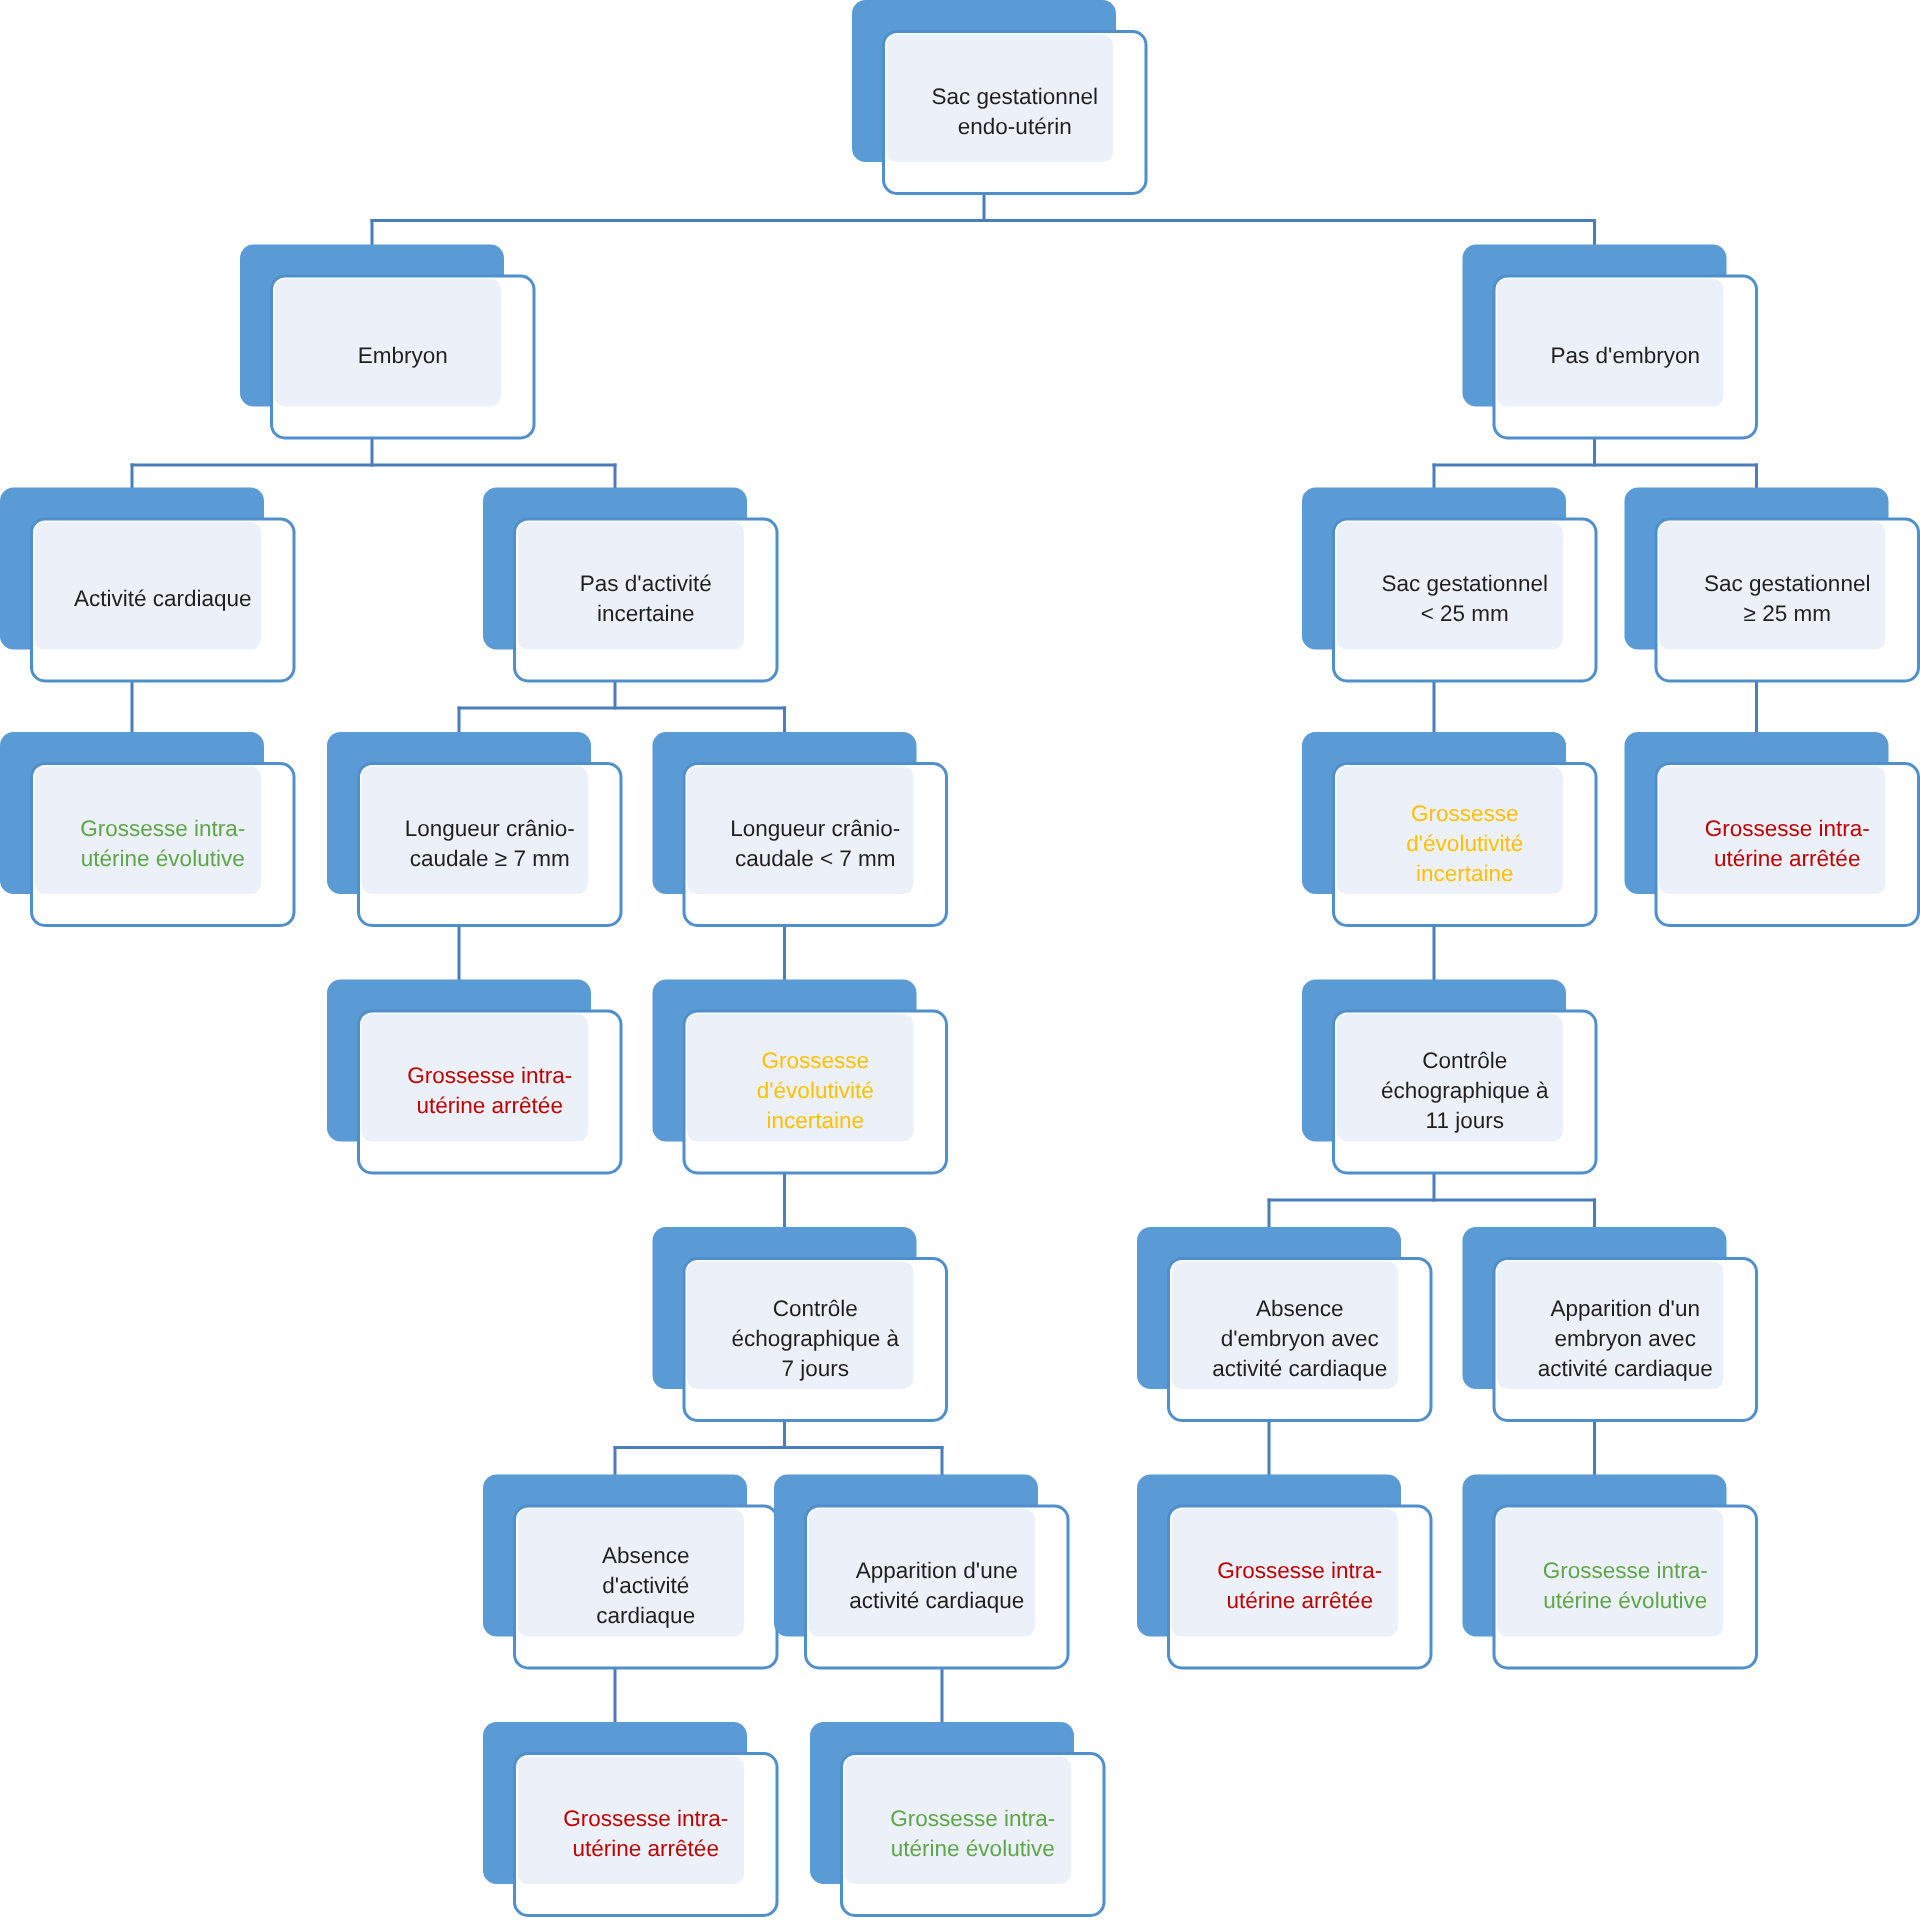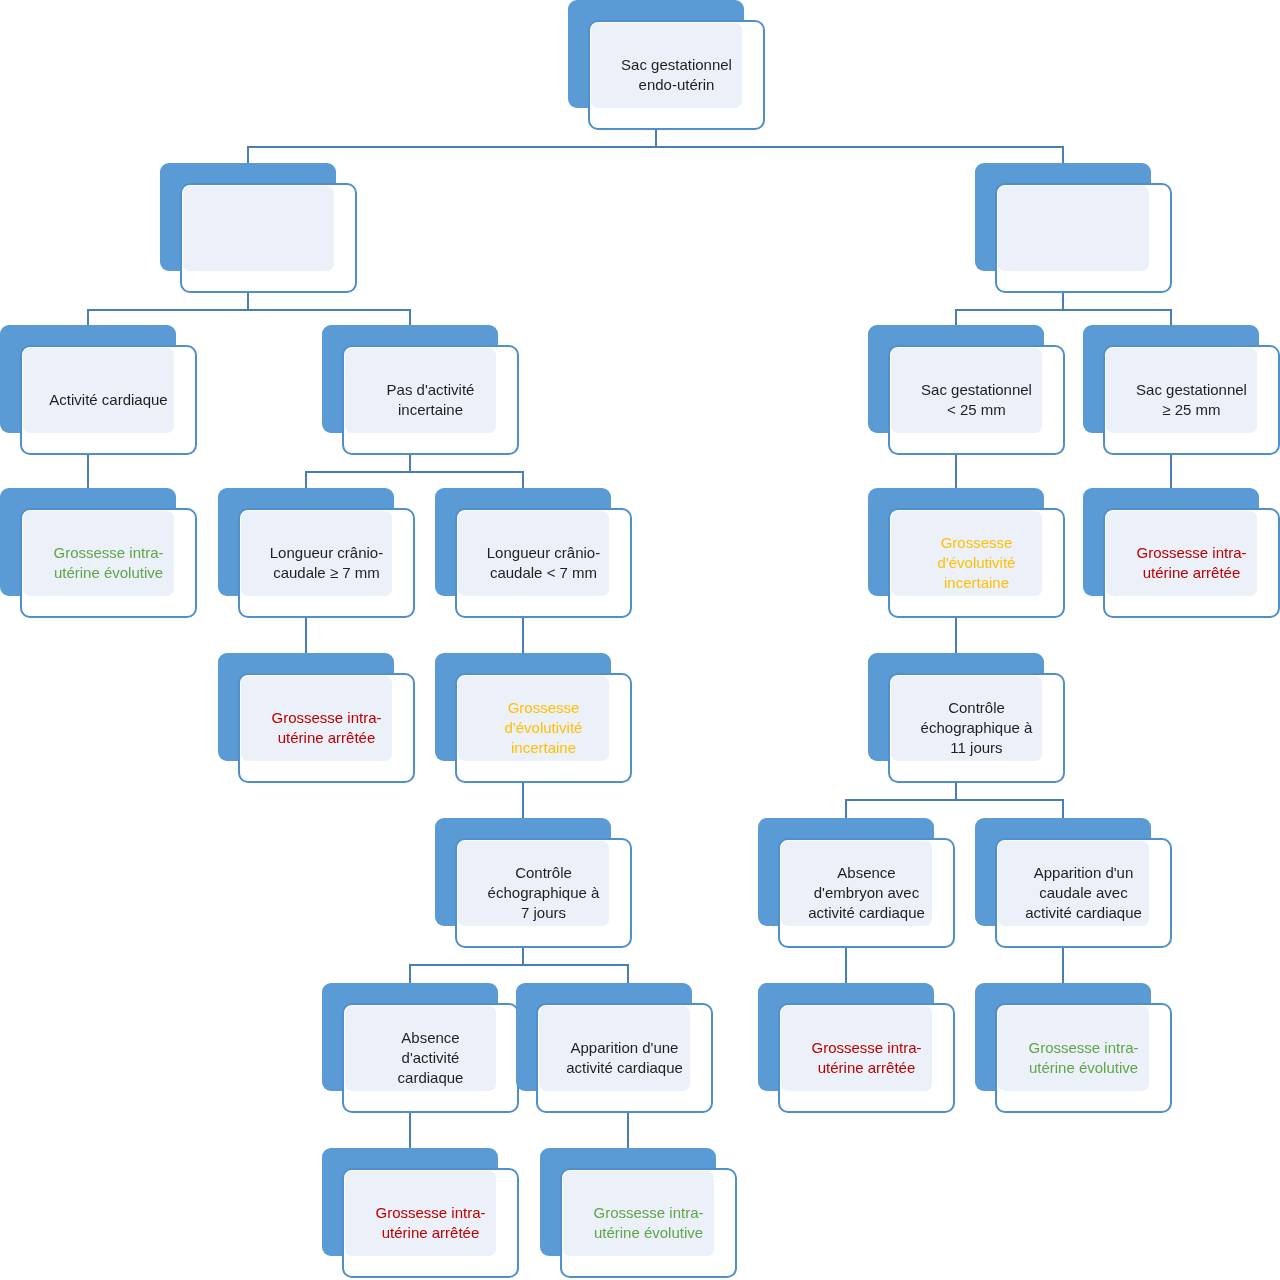--- a/index.html
+++ b/index.html
@@ -121,24 +121,26 @@
   <i class="cn" style="left:1062px;top:944px;width:2px;height:42px"></i>
 
   <div class="node" style="left:568px;top:0px">
     <div class="card"></div>
     <div class="label" data-color="default">Sac gestationnel
 endo-utérin</div>
   </div>
 
   <div class="node" style="left:160px;top:163px">
     <div class="card"></div>
+    <div class="label" data-color="default">Embryon</div>
   </div>
 
   <div class="node" style="left:975px;top:163px">
     <div class="card"></div>
+    <div class="label" data-color="default">Pas d'embryon</div>
   </div>
 
   <div class="node" style="left:0px;top:325px">
     <div class="card"></div>
     <div class="label" data-color="default">Activité cardiaque</div>
   </div>
 
   <div class="node" style="left:322px;top:325px">
     <div class="card"></div>
     <div class="label" data-color="default">Pas d'activité
@@ -218,21 +220,21 @@
   <div class="node" style="left:758px;top:818px">
     <div class="card"></div>
     <div class="label" data-color="default">Absence
 d'embryon avec
 activité cardiaque</div>
   </div>
 
   <div class="node" style="left:975px;top:818px">
     <div class="card"></div>
     <div class="label" data-color="default">Apparition d'un
-caudale avec
+embryon avec
 activité cardiaque</div>
   </div>
 
   <div class="node" style="left:322px;top:983px">
     <div class="card"></div>
     <div class="label" data-color="default">Absence
 d'activité
 cardiaque</div>
   </div>
 

